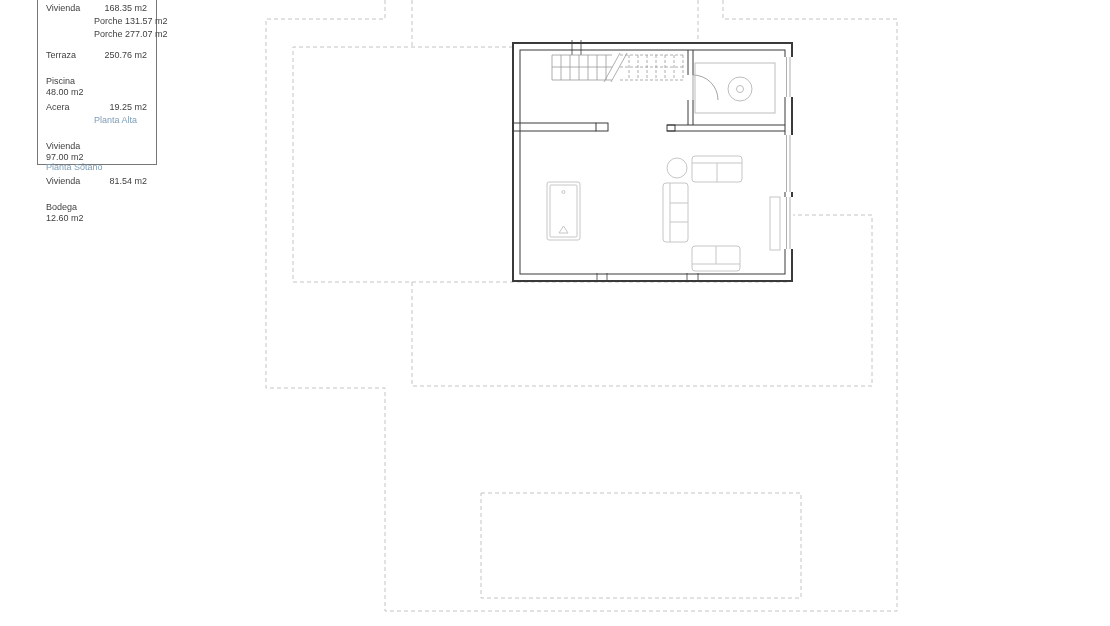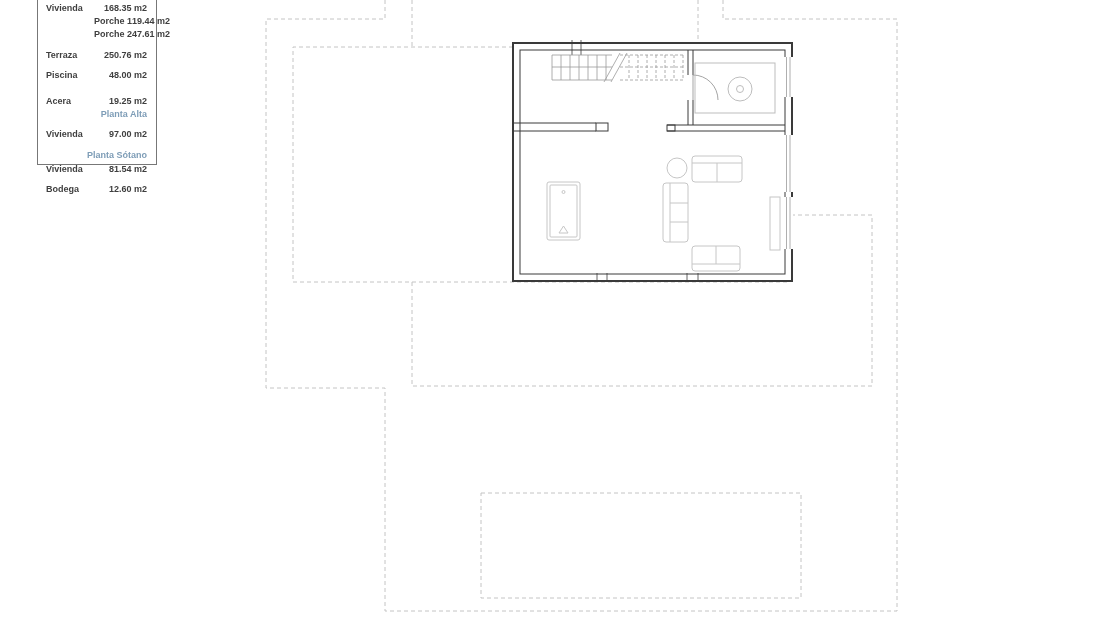--- a/index.html
+++ b/index.html
@@ -18,26 +18,26 @@
 
   .legend{
     position:absolute;left:37px;top:-9px;width:120px;height:174px;
     border:1px solid var(--legend-border,#777);
     background:#fff;box-sizing:border-box;
     padding-top:11px;
     font-size:9px;line-height:11px;color:var(--body-text,#3f3f3f);
   }
   .legend .row{
     display:flex;justify-content:space-between;
-    padding:0 9px 0 8px;height:11px;white-space:nowrap;font-weight:bold;
+    padding:0 9px 0 8px;height:11px;white-space:nowrap;
   }
-  .legend .heading{color:var(--heading-text,#7e9db7);justify-content:flex-end;}
+  .legend .heading{color:var(--heading-text,#7e9db7);}
   .m2  {margin-top:2px;margin-left:48px;}
   .m6  {margin-top:10px;}
-  .m1  {margin-top:9px;}
+  .m1  {margin-top:15px;flex-direction:column;}
   .m0  {margin-top:15px;gap:24px;}
   .m3  {margin-top:3px;}
 </style>
 </head>
 <body>
 
 <svg id="plan-svg" width="1110" height="626" viewBox="0 0 1110 626">
 
   <g class="c-dash" fill="none" stroke-width="1" stroke-dasharray="4 3">
     <path d="M385,0 V19 H266 V388 H385 V611 H897 V19 H723 V0"></path>
@@ -168,25 +168,25 @@
   </g>
 </svg>
 
 <div class="legend">
   <div class="row">
     <span>Vivienda</span>
     <span>168.35 m2</span>
   </div>
   <div class="row m2">
     <span>Porche 1</span>
-    <span>19.44 m2</span>
+    <span>31.57 m2</span>
   </div>
   <div class="row m2">
     <span>Porche 2</span>
-    <span>47.61 m2</span>
+    <span>77.07 m2</span>
   </div>
 
   <div class="row m6">
     <span>Terraza</span>
     <span>250.76 m2</span>
   </div>
   <div class="row m1">
     <span>Piscina</span>
     <span>48.00 m2</span>
   </div>

